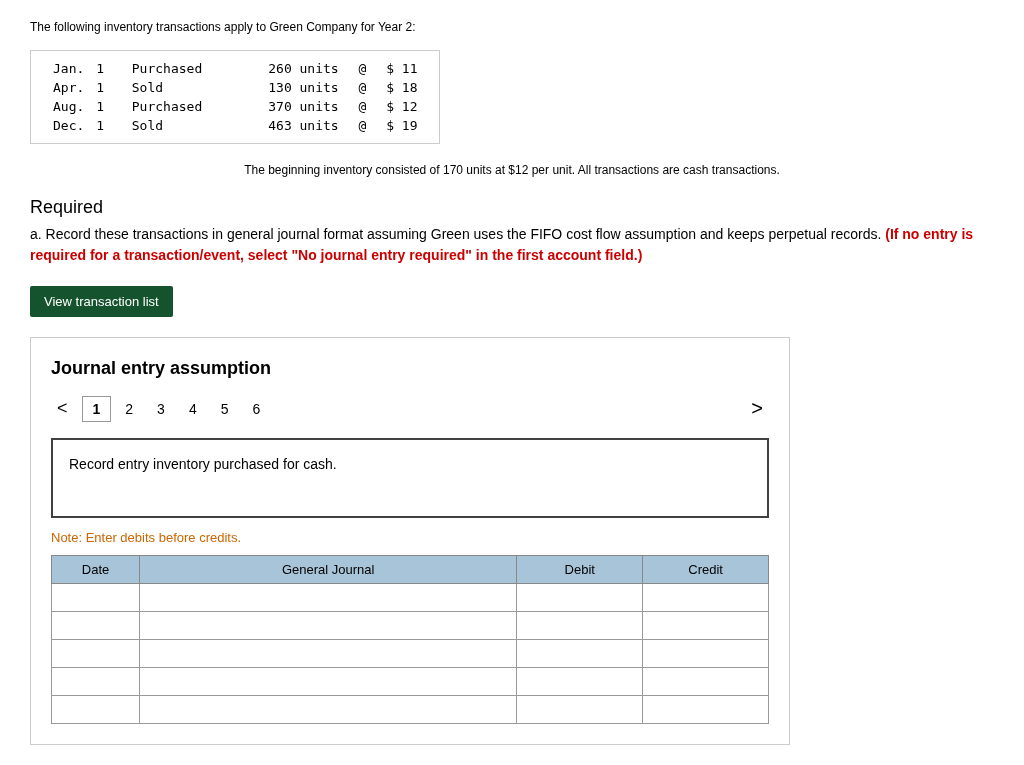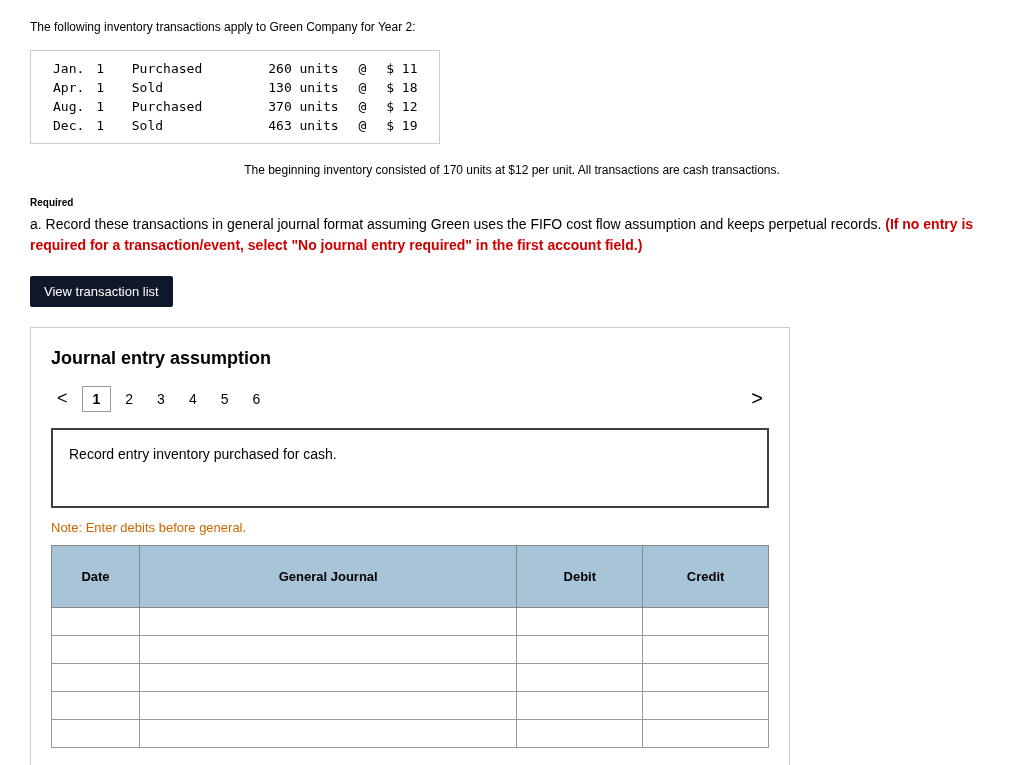--- a/index.html
+++ b/index.html
@@ -45,37 +45,37 @@
       font-size: 12px;
       margin-bottom: 20px;
       text-align: center;
     }
 
     .required-section {
       margin-bottom: 20px;
     }
 
     .required-label {
-      font-weight: bold;
-      font-size: 10px;
+      font-weight: normal;
+      font-size: 18px;
       margin-bottom: 6px;
     }
 
     .required-text {
       font-size: 14px;
       line-height: 1.5;
     }
 
     .required-text .highlight {
       color: #cc0000;
       font-weight: bold;
     }
 
     .view-transaction-btn {
-      background-color: #0f172a;
+      background-color: #14532d;
       color: white;
       border: none;
       padding: 8px 14px;
       font-size: 13px;
       cursor: pointer;
       margin-bottom: 20px;
       border-radius: 2px;
     }
 
     .journal-worksheet {
@@ -137,23 +137,23 @@
 
     .journal-table {
       width: 100%;
       border-collapse: collapse;
       font-size: 13px;
     }
 
     .journal-table th {
       background-color: #a8c4d8;
       border: 1px solid #888;
-      padding: 23px 10px;
+      padding: 6px 10px;
       text-align: center;
-      font-weight: bold;
+      font-weight: normal;
     }
 
     .journal-table td {
       border: 1px solid #999;
       padding: 4px 8px;
       height: 28px;
     }
 
     .journal-table td.date-col {
       width: 70px;
@@ -269,21 +269,21 @@
         <button class="tab-item">5</button>
         <button class="tab-item">6</button>
       </div>
     <button class="tab-nav-arrow right-arrow">&gt;</button>
   </div>
 
   <div class="entry-description-box">
     <span>Record entry inventory purchased for cash.</span>
   </div>
 
-  <div class="note-text">Note: Enter debits before general.</div>
+  <div class="note-text">Note: Enter debits before credits.</div>
 
   <table class="journal-table">
     <thead>
       <tr>
         <th class="col-header-date">Date</th>
         <th class="col-header-journal">General Journal</th>
         <th class="col-header-debit">Debit</th>
         <th class="col-header-credit">Credit</th>
       </tr>
     </thead>

